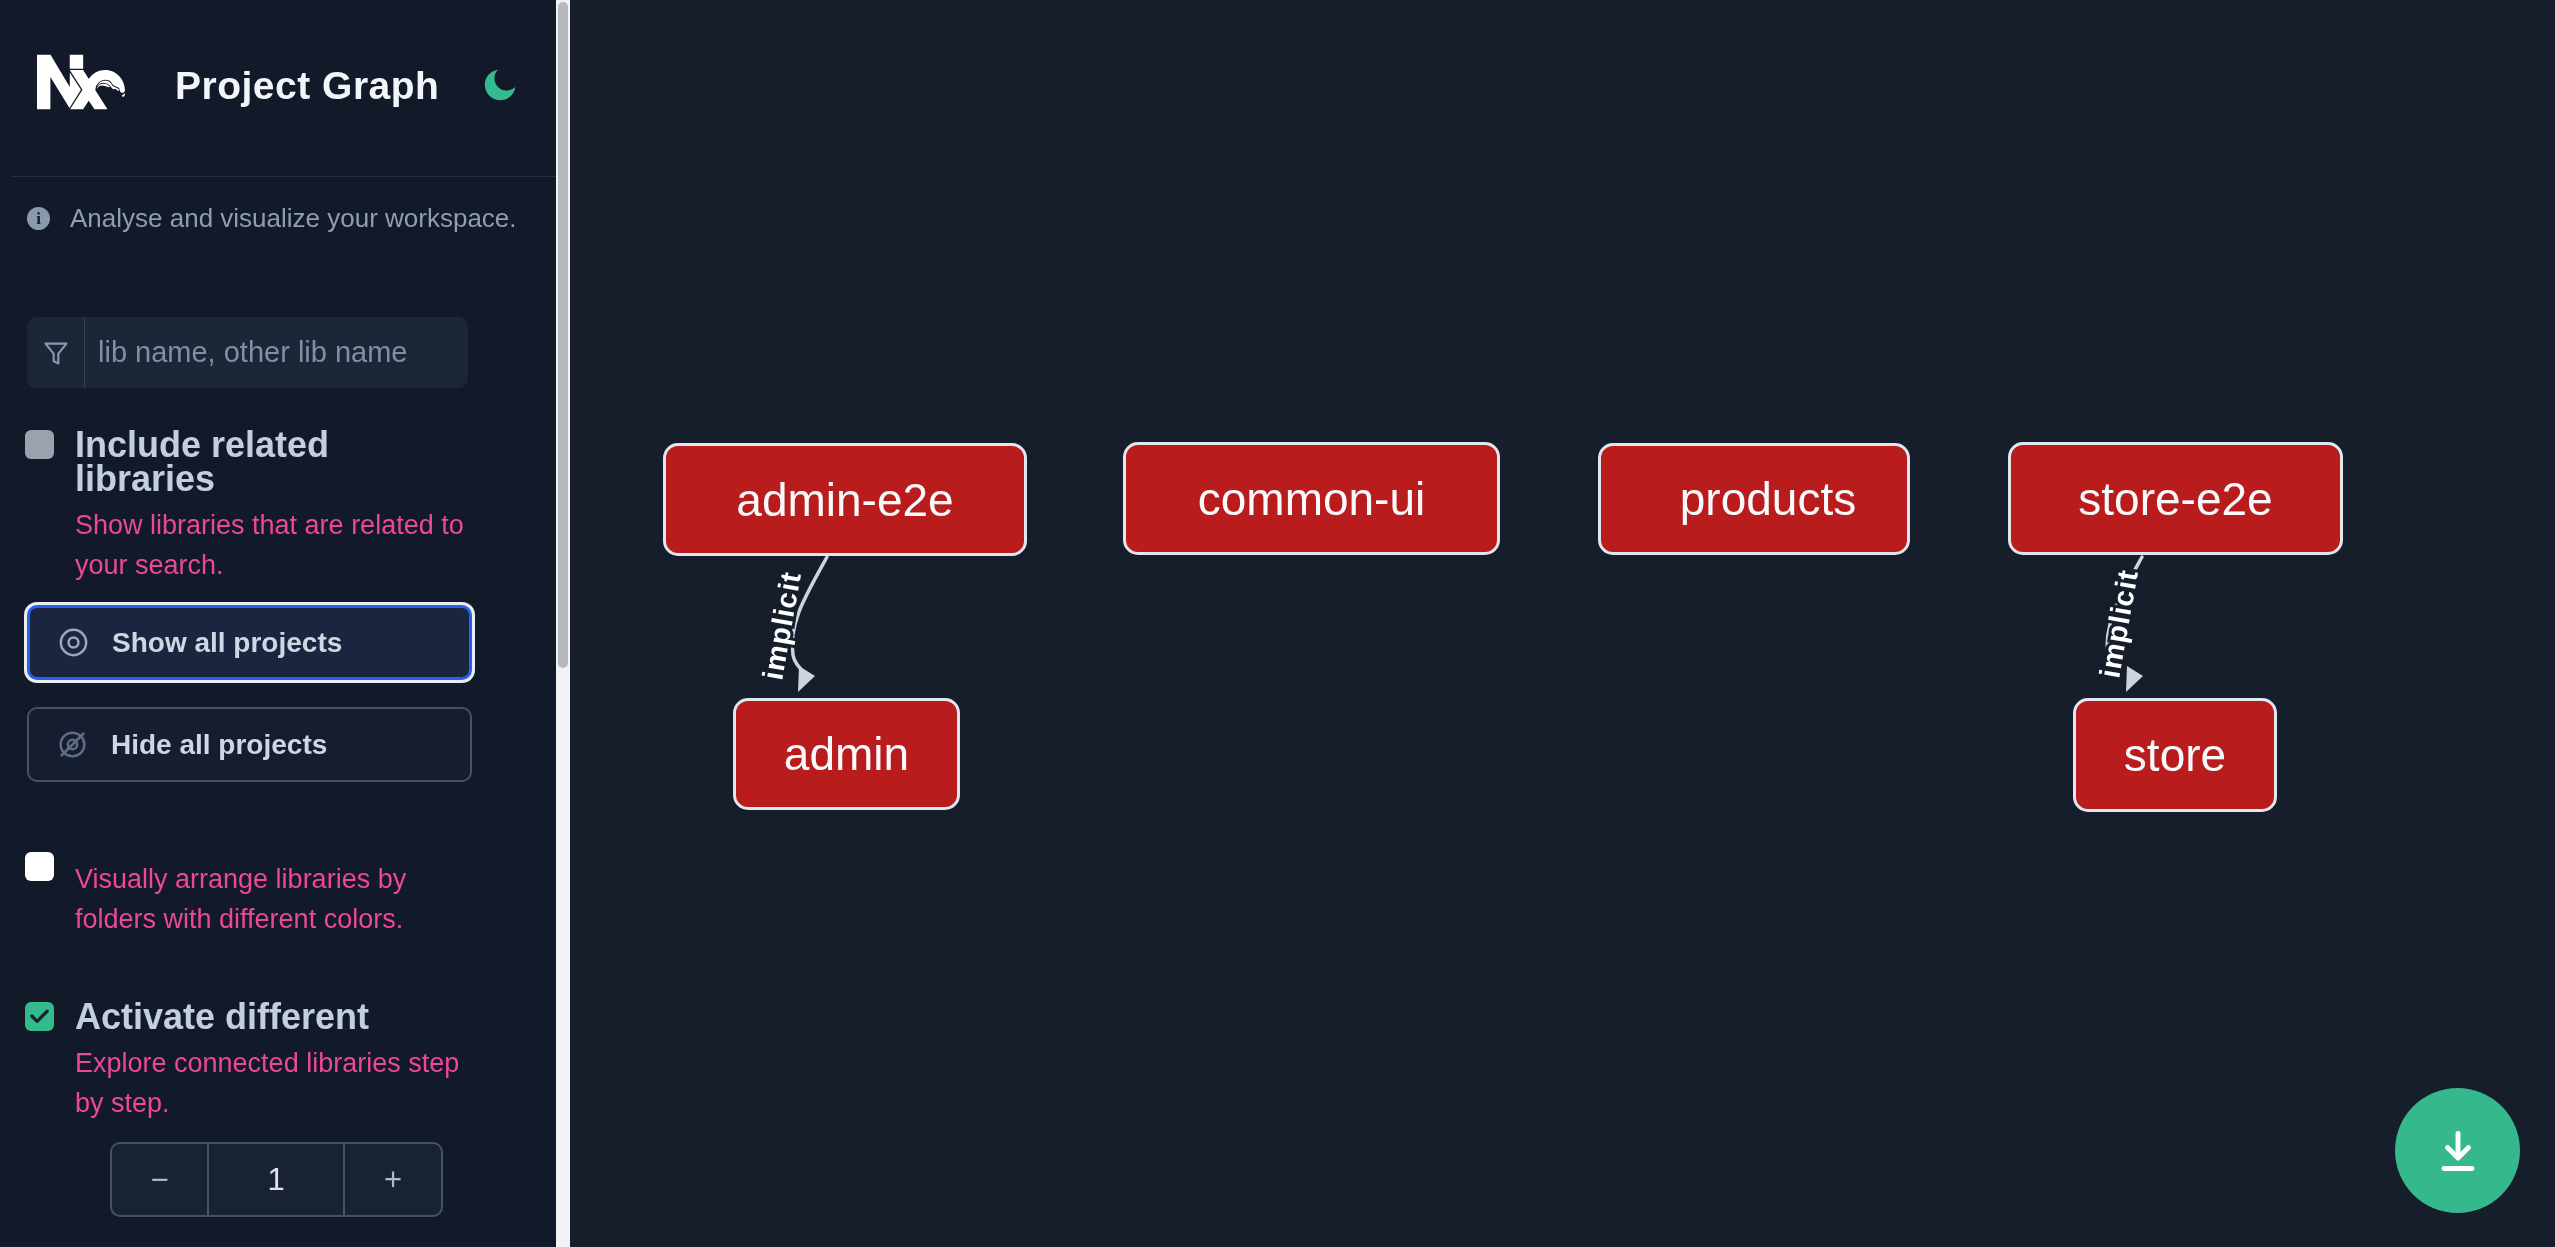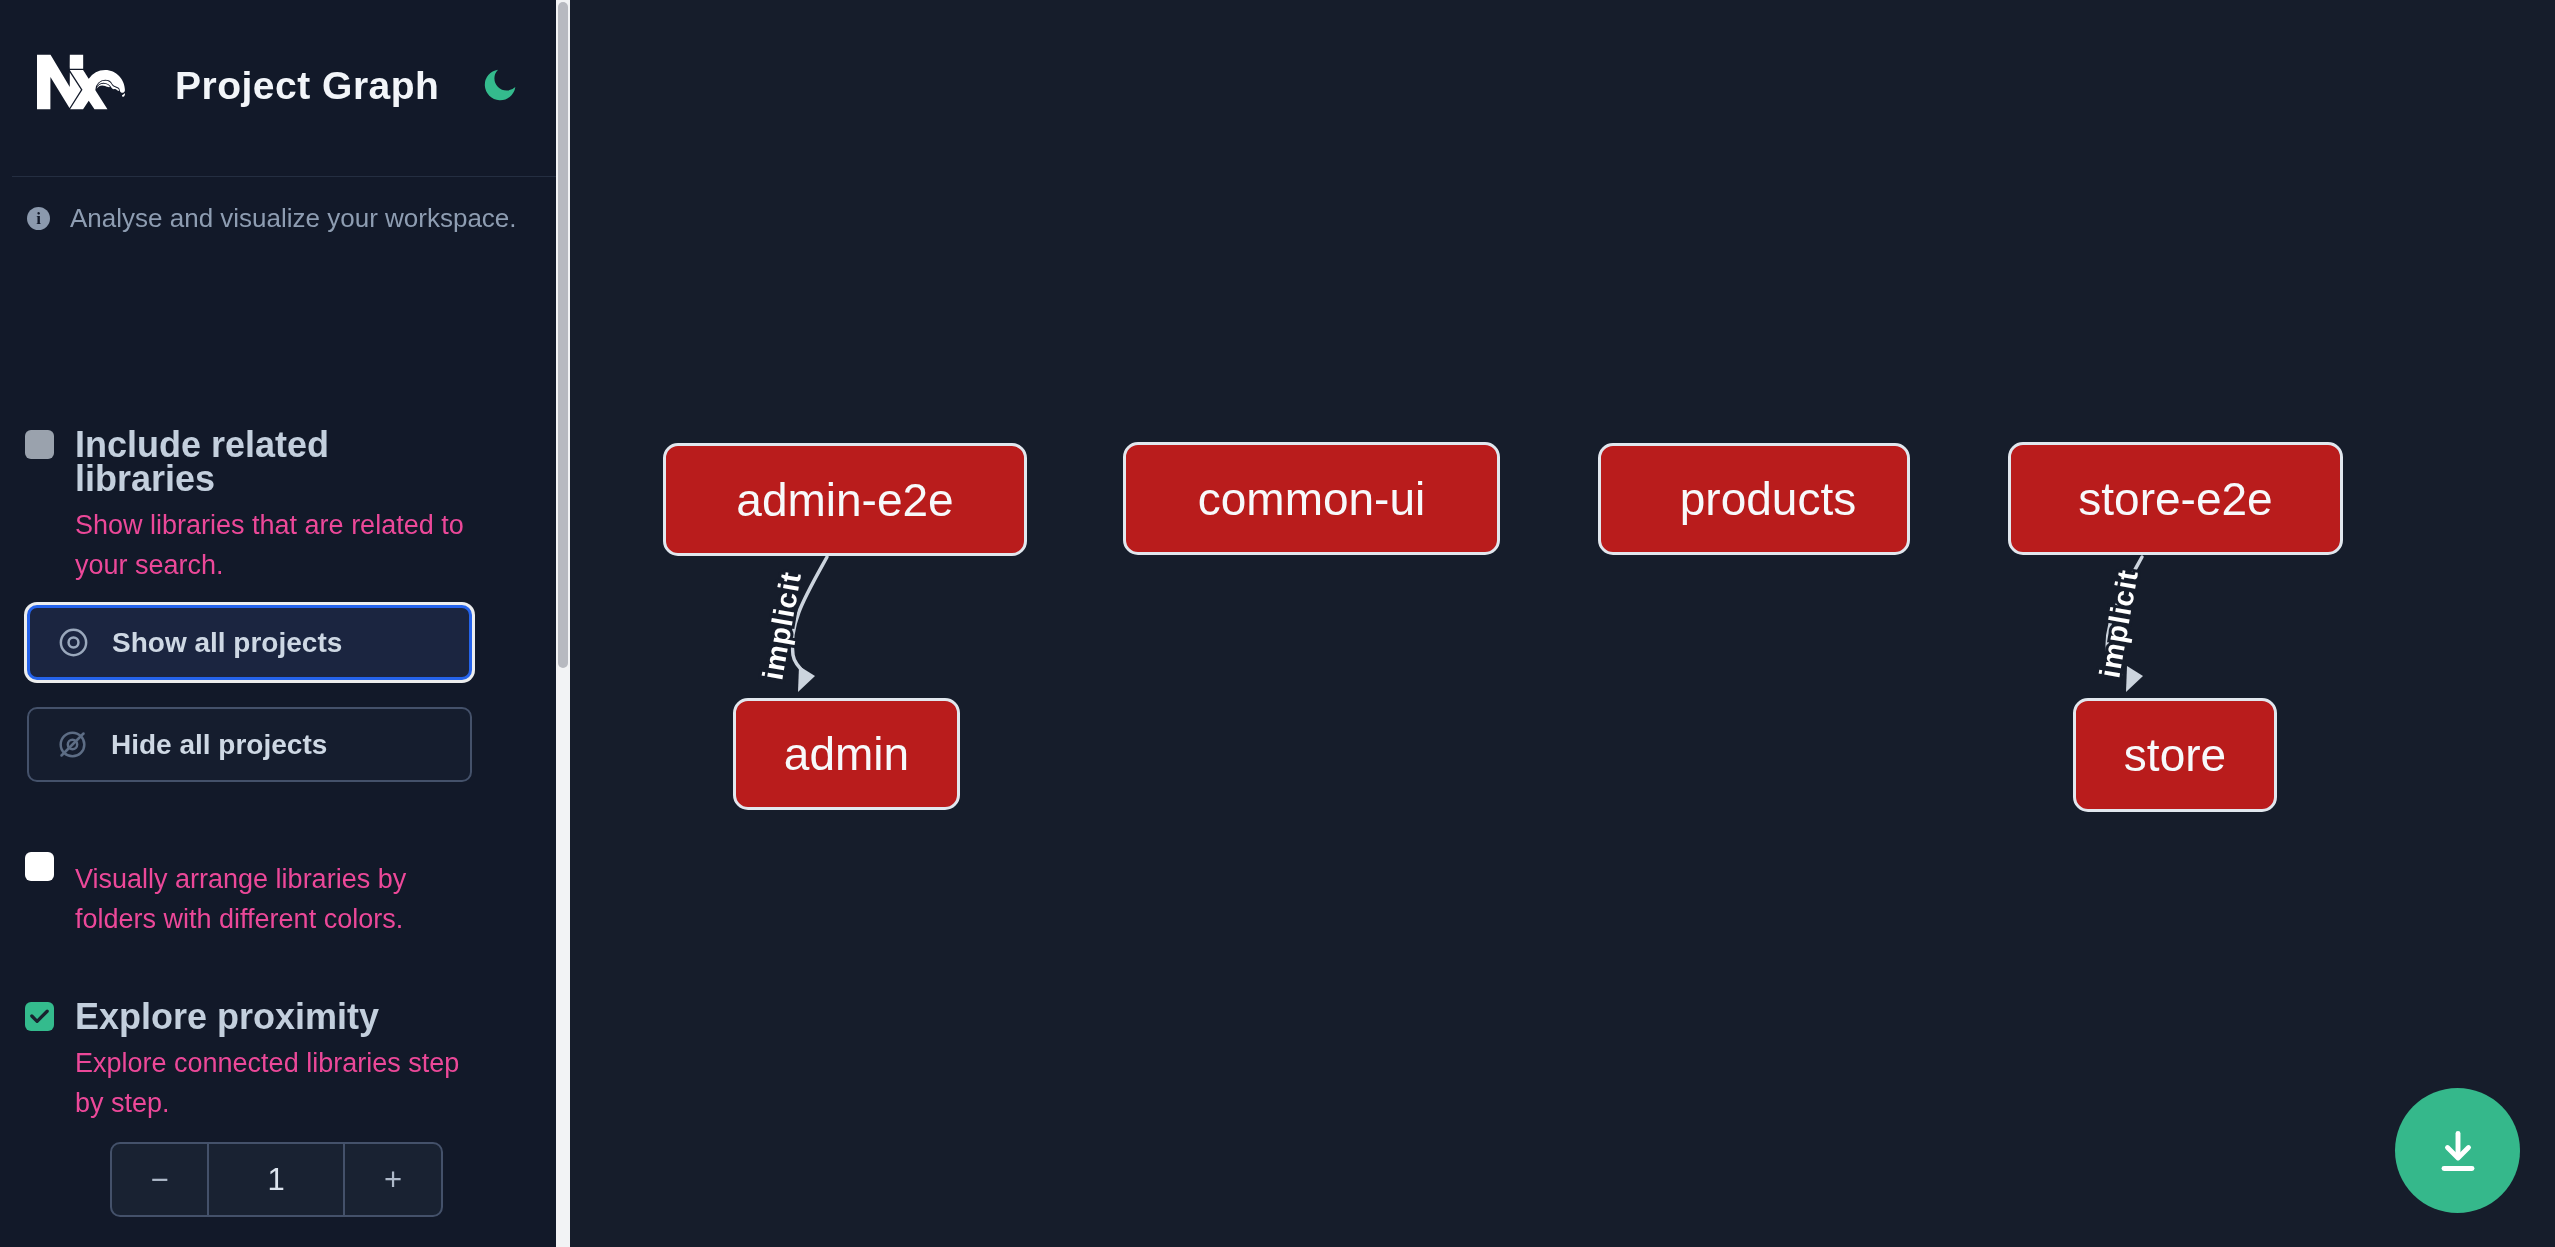--- a/index.html
+++ b/index.html
@@ -157,20 +157,28 @@
         <path fill="#34bb8d" d="M21.2 13.2A9.2 9.2 0 1 1 10.8 2.8a7.2 7.2 0 0 0 10.4 10.4z"></path>
       </svg>
     </button>
   </div>
 
   <div class="info-row">
     <span class="info-icon">i</span>
     <span class="info-text">Analyse and visualize your workspace.</span>
   </div>
 
+  <div class="filter-box">
+    <span class="filter-icon-cell">
+      <svg viewBox="0 0 24 24" width="28" height="28" fill="none" stroke="#8b9ab0" stroke-width="1.8" stroke-linejoin="round">
+        <path d="M21 4H3l7 8.5V19l4 2v-8.5L21 4z"></path>
+      </svg>
+    </span>
+    <input class="filter-input" type="text" placeholder="lib name, other lib name" style="">
+  </div>
 
   <div class="check-row row-include">
     <span class="checkbox cb-gray"></span>
     <div class="check-label">Include related libraries</div>
     <div class="check-desc">Show libraries that are related to
 your search.</div>
   </div>
 
   <button class="sb-button btn-show">
     <span class="btn-icon">
@@ -198,21 +206,21 @@
     <div class="check-desc">Visually arrange libraries by
 folders with different colors.</div>
   </div>
 
   <div class="check-row row-proximity">
     <span class="checkbox cb-green">
       <svg viewBox="0 0 24 24" width="23" height="23" fill="none" stroke="#19222f" stroke-width="3.4" stroke-linecap="round" stroke-linejoin="round">
         <polyline points="20 6.5 9.5 17 4 11.5"></polyline>
       </svg>
     </span>
-    <div class="check-label">Explore proximity</div>
+    <div class="check-label">Activate different</div>
     <div class="check-desc">Explore connected libraries step
 by step.</div>
   </div>
 
   <div class="stepper">
     <button>−</button>
     <div class="step-value">1</div>
     <button>+</button>
   </div>
 

